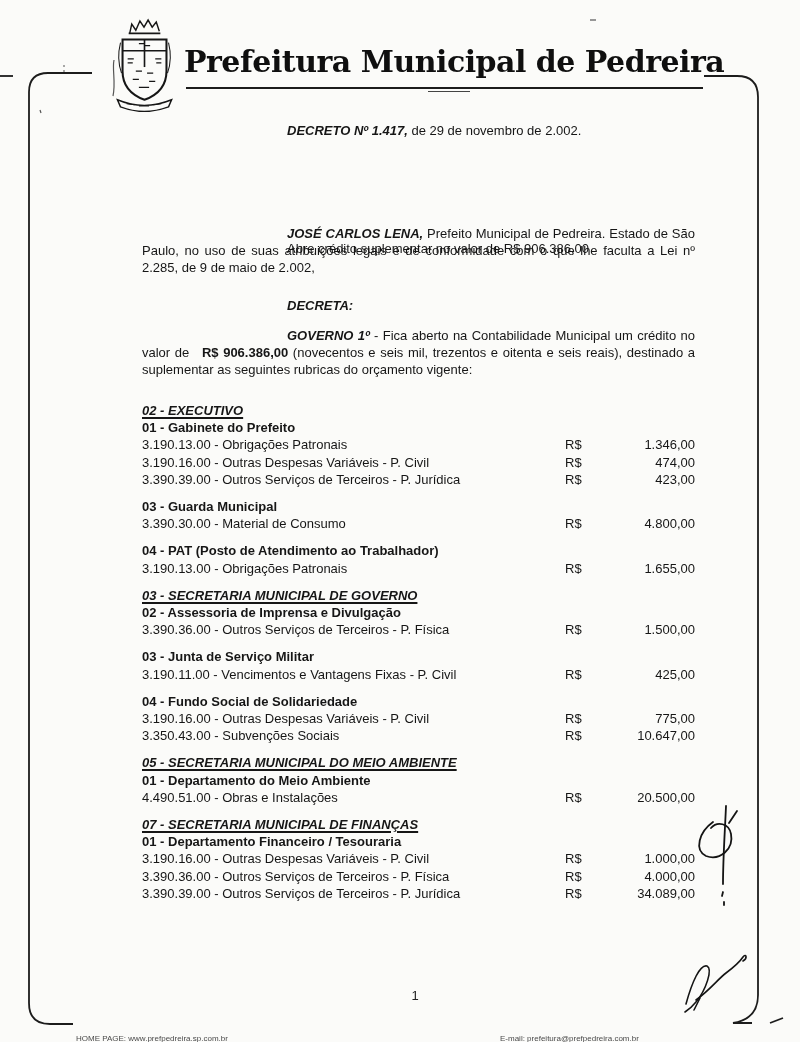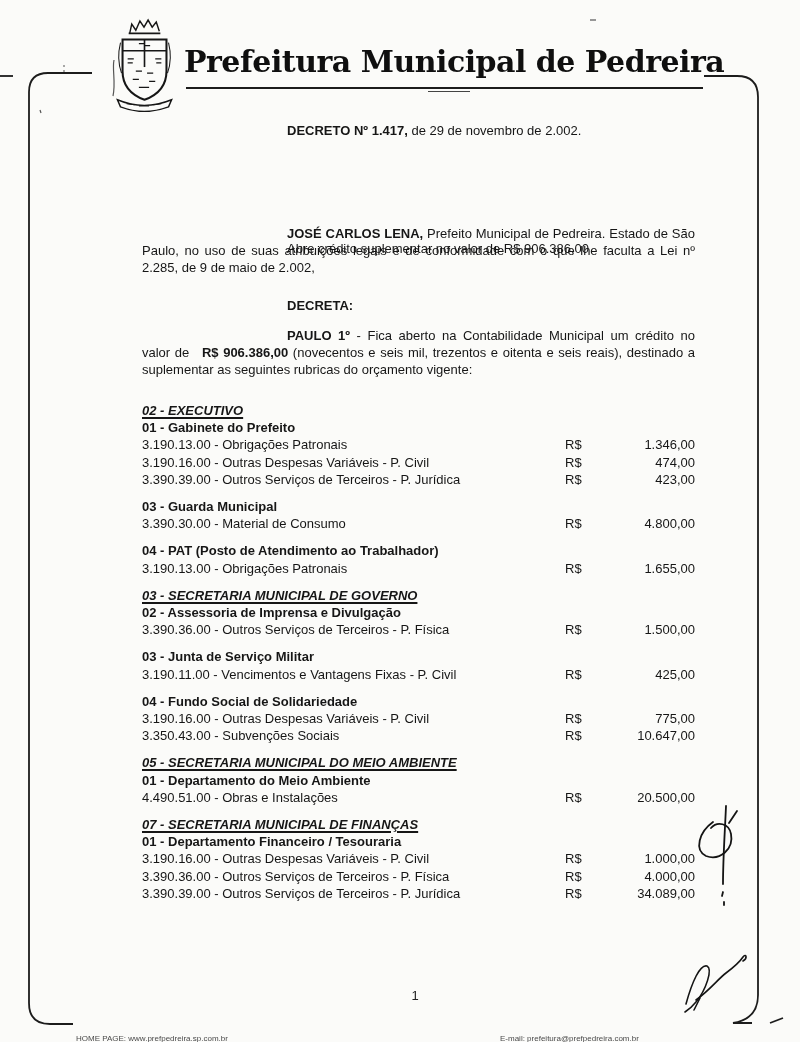--- a/index.html
+++ b/index.html
@@ -21,21 +21,21 @@
     color:#0f0f0f;white-space:nowrap;
   }
   .hdr-rule{position:absolute;left:186px;top:87px;width:517px;height:2px;background:#1c1c1c;}
   .hdr-rule2{position:absolute;left:428px;top:91px;width:42px;height:1px;background:#444;}
   .hdr-sub{
     position:absolute;left:186px;top:95px;width:517px;
     text-align:center;font-size:9.5px;letter-spacing:1.8px;color:#4a4a4a;
   }
   
   .doc{font-size:13px;line-height:17.2px;}
-  .b-i{font-weight:bold;}
+  .b-i{font-weight:bold;font-style:italic;}
   .b{font-weight:bold;padding-left:8px;}
   .p-decreto{position:absolute;left:287px;top:122px;width:430px;}
   .p-summary{position:absolute;left:287px;top:192px;width:430px;margin-top:48px;}
   .p-preamble{position:absolute;left:142px;top:225px;width:553px;text-align:justify;text-indent:145px;}
   .p-decreta{position:absolute;left:287px;top:297px;}
   .p-artigo{position:absolute;left:142px;top:327px;width:553px;text-align:justify;text-indent:145px;}
   
   .budget{position:absolute;left:142px;top:402px;width:553px;}
   .dept{font-weight:bold;font-style:italic;text-decoration:underline;text-decoration-thickness:1.5px;text-underline-offset:2px;}
   .unit{font-weight:bold;}
@@ -110,21 +110,21 @@
   <div class="hdr-rule2"></div>
 
   <div class="doc p-decreto"><span class="b-i">DECRETO Nº 1.417,</span><span> de 29 de novembro de 2.002.</span></div>
 
   <div class="doc p-summary">Abre crédito suplementar no valor de R$ 906.386,00</div>
 
   <div class="doc p-preamble"><span class="b-i">JOSÉ CARLOS LENA,</span><span> Prefeito Municipal de Pedreira. Estado de São Paulo, no uso de suas atribuições legais e de conformidade com o que lhe faculta a Lei nº 2.285, de 9 de maio de 2.002,</span></div>
 
   <div class="doc p-decreta b-i">DECRETA:</div>
 
-  <div class="doc p-artigo"><span class="b-i">PAULO 1º</span><span> - Fica aberto na Contabilidade Municipal um crédito no valor de </span><span class="b">R$ 906.386,00</span><span> (novecentos e seis mil, trezentos e oitenta e seis reais), destinado a suplementar as seguintes rubricas do orçamento vigente:</span></div>
+  <div class="doc p-artigo"><span class="b-i">GOVERNO 1º</span><span> - Fica aberto na Contabilidade Municipal um crédito no valor de </span><span class="b">R$ 906.386,00</span><span> (novecentos e seis mil, trezentos e oitenta e seis reais), destinado a suplementar as seguintes rubricas do orçamento vigente:</span></div>
 
   <div class="doc budget">
 
     <div class="dept">02 - EXECUTIVO</div>
     <div class="unit">01 - Gabinete do Prefeito</div>
     <div class="trow">
       <span class="desc">3.190.13.00 - Obrigações Patronais</span>
         <span class="cur">R$</span>
         <span class="amt">1.346,00</span>
     </div>

